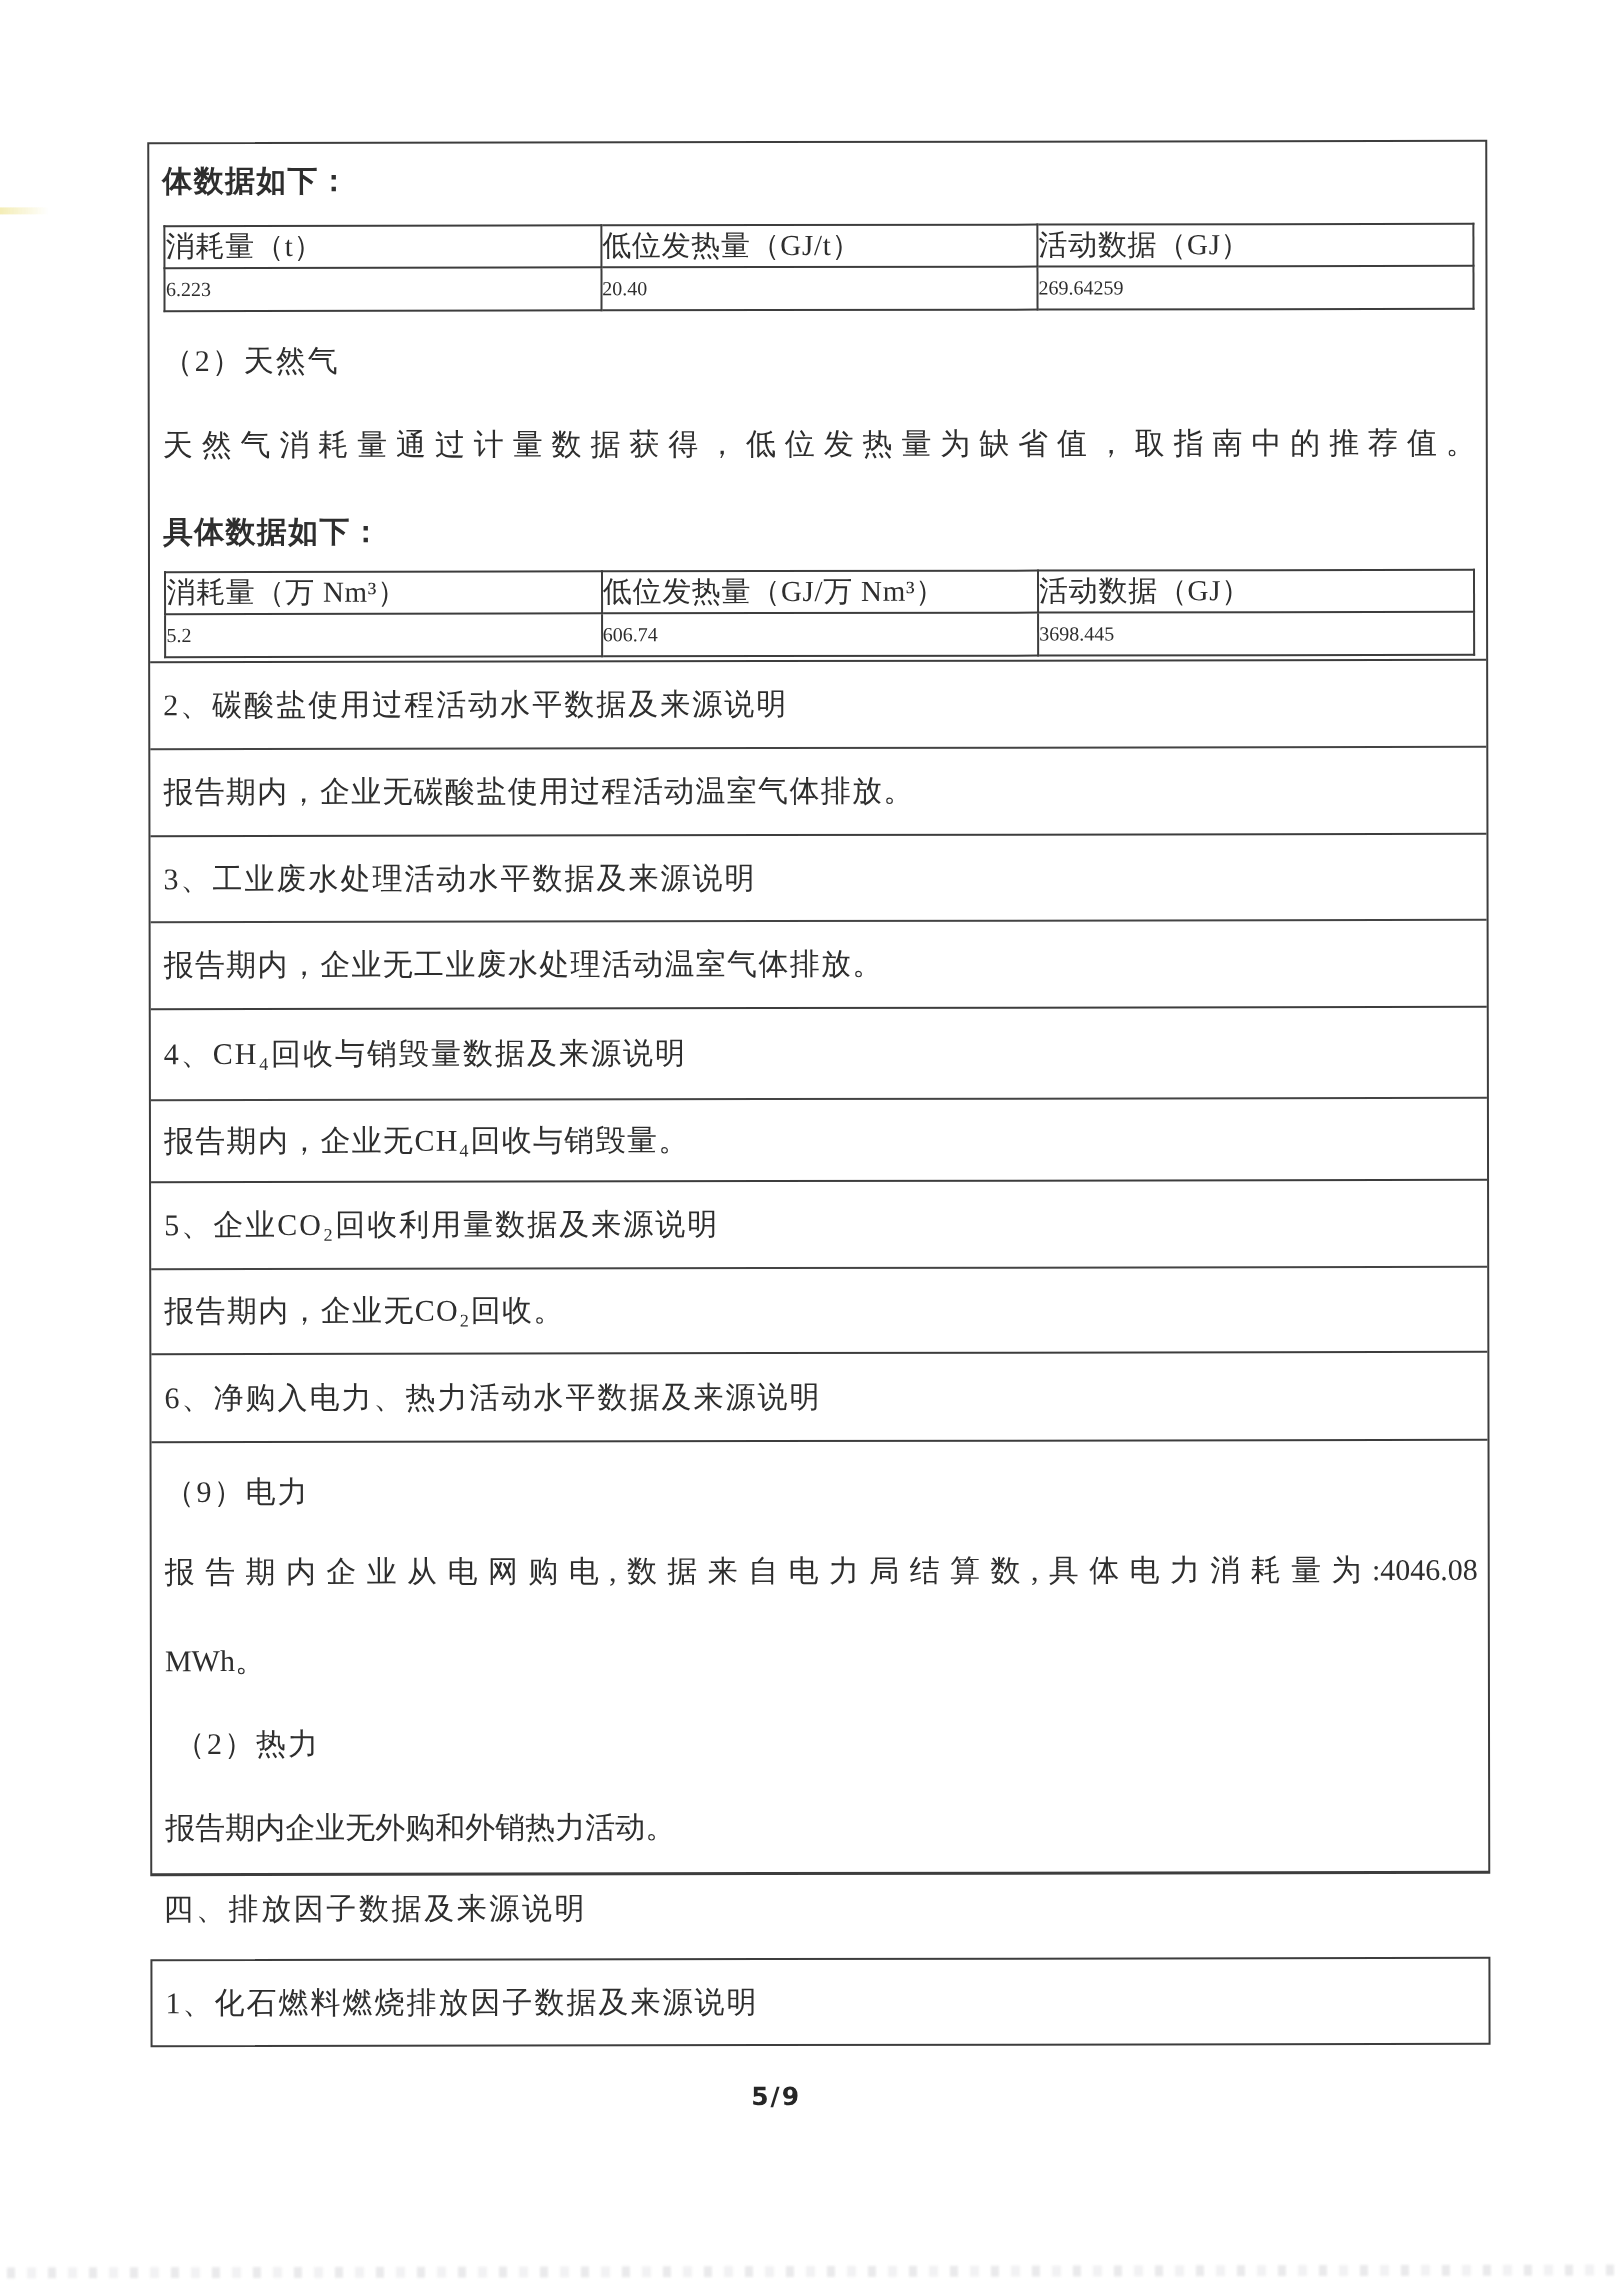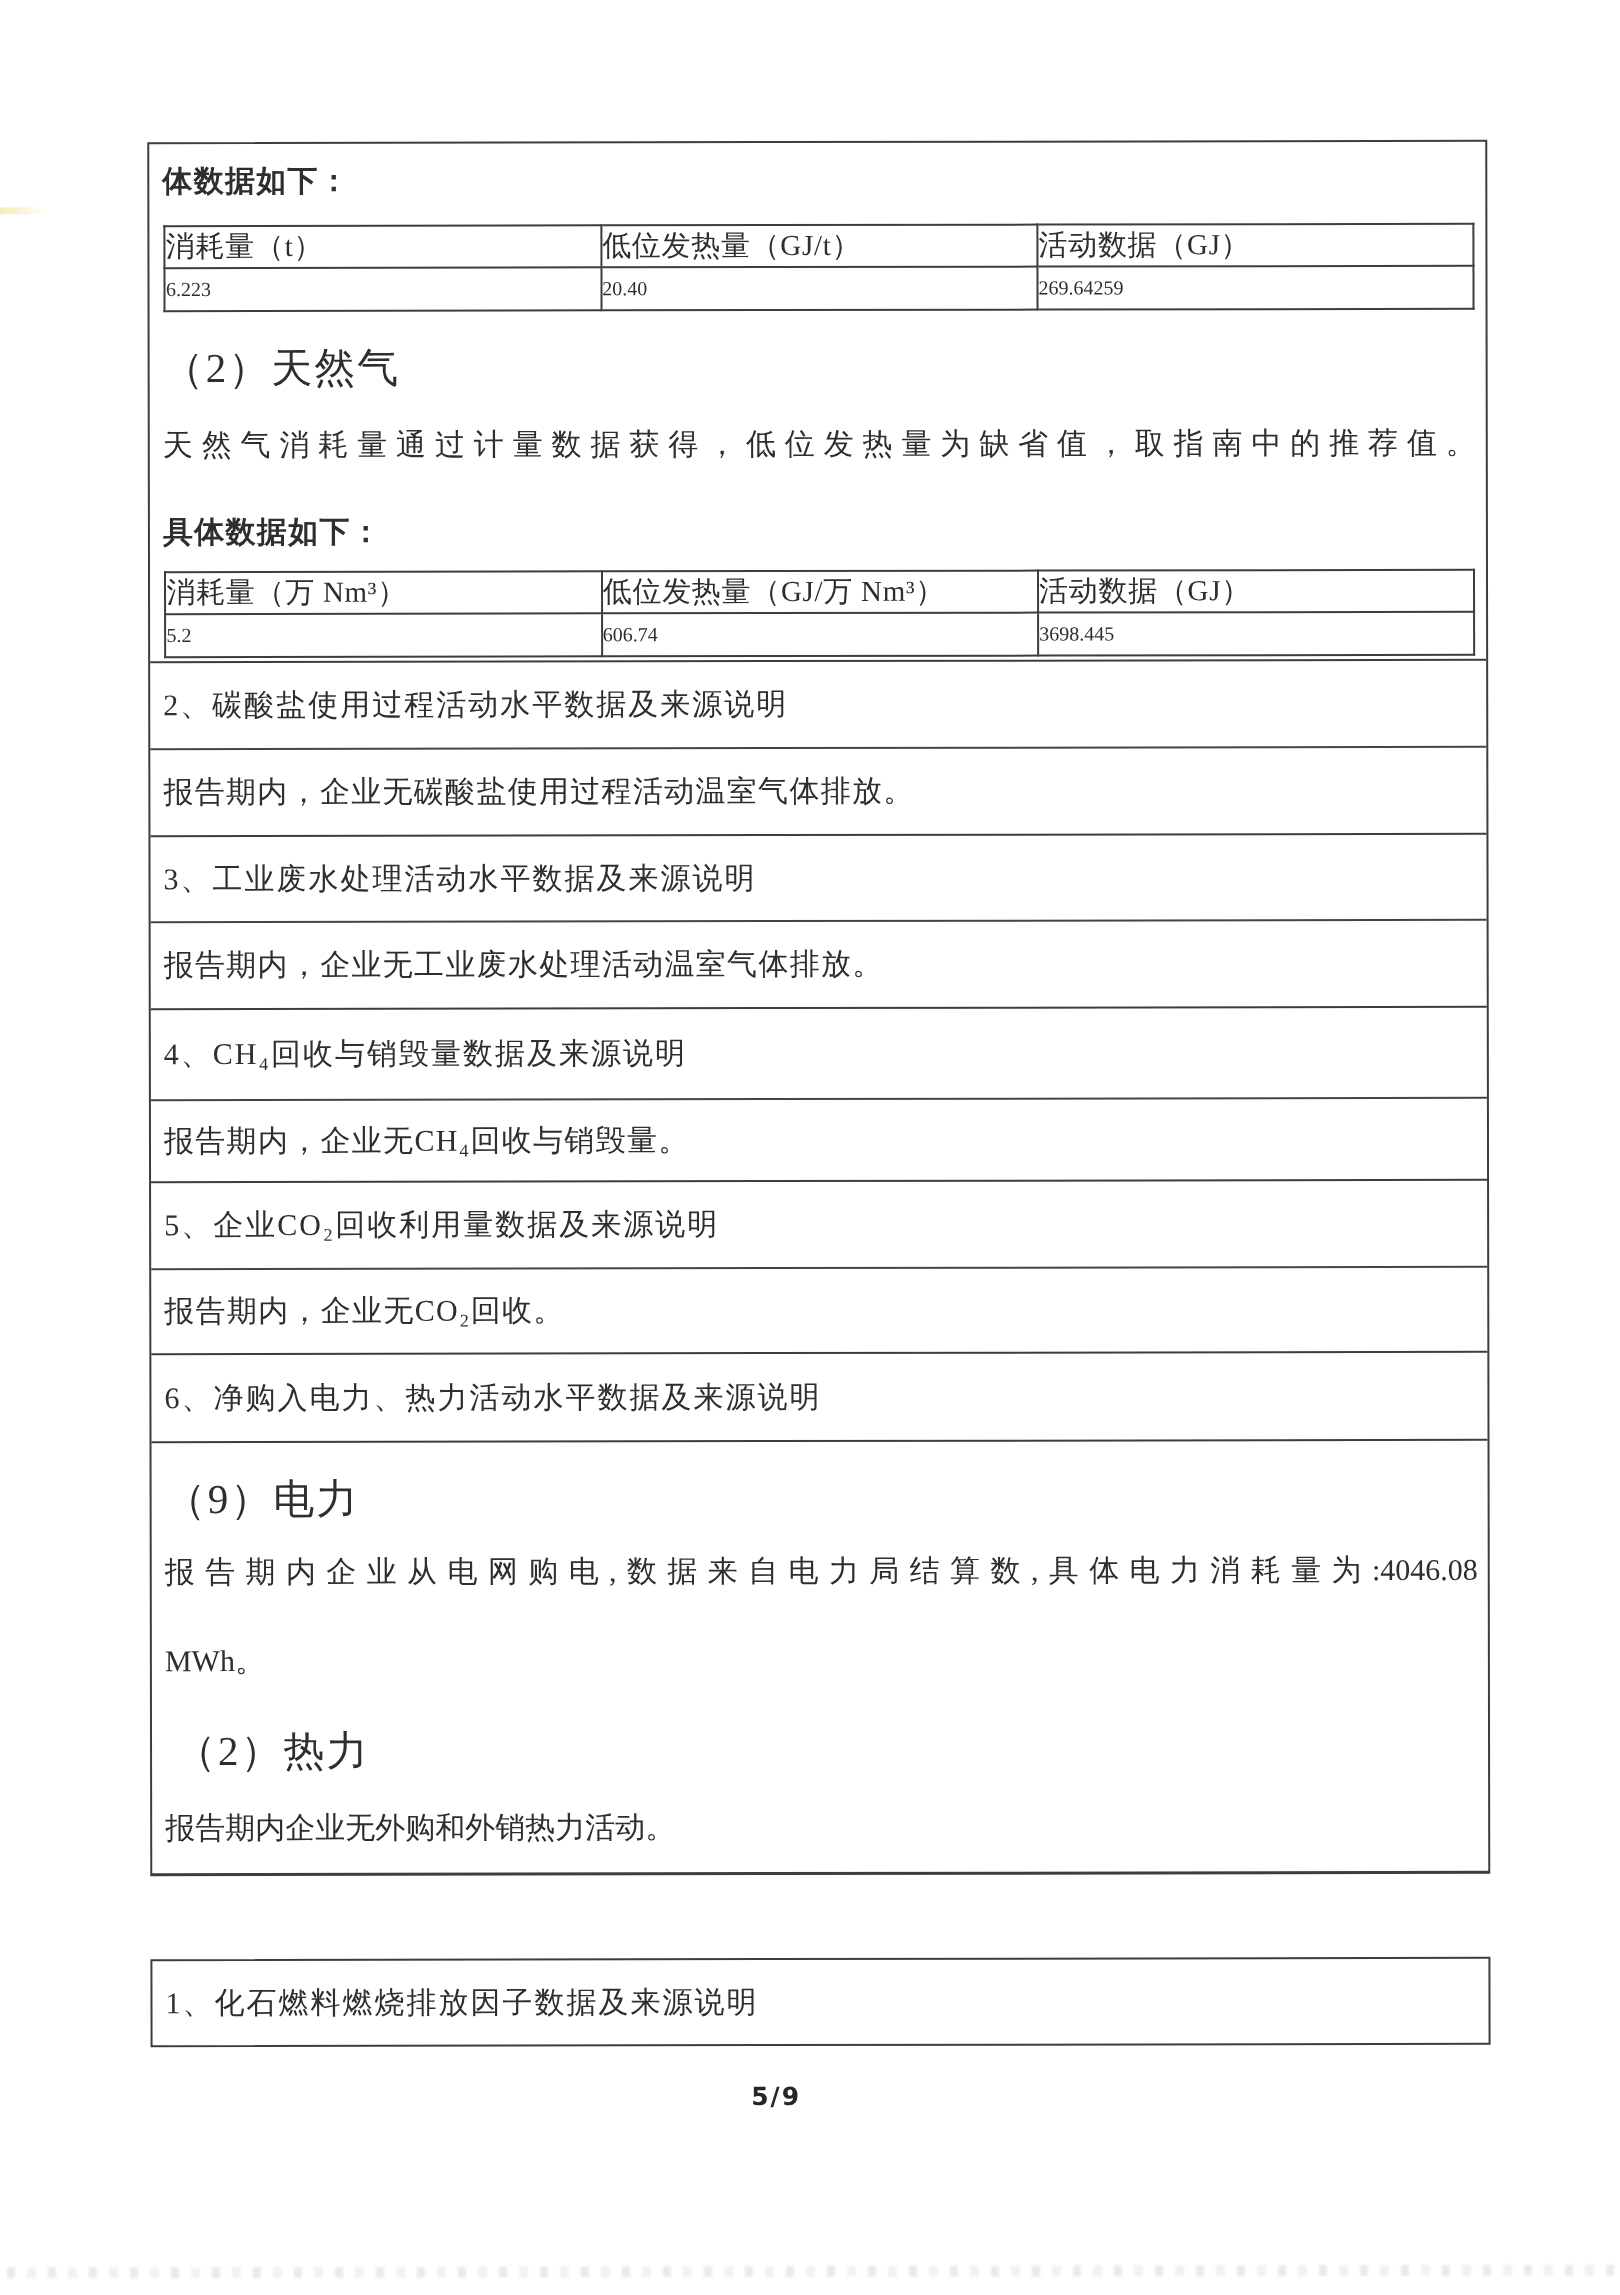--- a/index.html
+++ b/index.html
@@ -25,21 +25,21 @@
   .row-a { height:517px; }
   .hrow { display:flex; align-items:center; padding-left:13px;
           font-size:30px; letter-spacing:2px; }
   .brow { display:flex; align-items:center; padding-left:13px;
           font-size:30px; letter-spacing:1.3px; }
   .bt4 { border-top:2.6px solid #3d3d3d; }
   .bt3 { border-top:2px solid #444444; }
 
   .abs { position:absolute; }
   .lead  { font-size:30px; letter-spacing:1.3px;font-weight:bold; }
-  .subh  { font-size:41px; letter-spacing:2px; }
+  .subh  { font-size:30px; letter-spacing:2px; }
   .para  { font-size:30px; width:1313px; }
   .fill  { text-align:justify; text-align-last:justify; }
 
   
   table.data { border-collapse:collapse; width:1311px; table-layout:fixed; }
   table.data th, table.data td {
     border:2px solid #3d3d3d;
     text-align:left; vertical-align:middle;
     font-weight:normal;
   }
@@ -147,20 +147,21 @@
 
       <div class="row bt4" style="height:429px;">
         <p class="abs subh" style="left:13px; top:29px;">（9）电力</p>
         <p class="abs para fill" style="left:13px; top:109px;">报告期内企业从电网购电,数据来自电力局结算数,具体电力消耗量为:4046.08</p>
         <p class="abs para" style="left:13px; top:198px;">MWh。</p>
         <p class="abs subh" style="left:23px; top:281px;">（2）热力</p>
         <p class="abs para" style="left:13px; top:365px;">报告期内企业无外购和外销热力活动。</p>
       </div>
     </div>
 
+    <div class="chapter">四、排放因子数据及来源说明</div>
 
     <div class="box2">
       <span>1、化石燃料燃烧排放因子数据及来源说明</span>
     </div>
 
     <div class="footer">5/9</div>
 
     <div class="bleed"></div>
   </div>
 </div>

